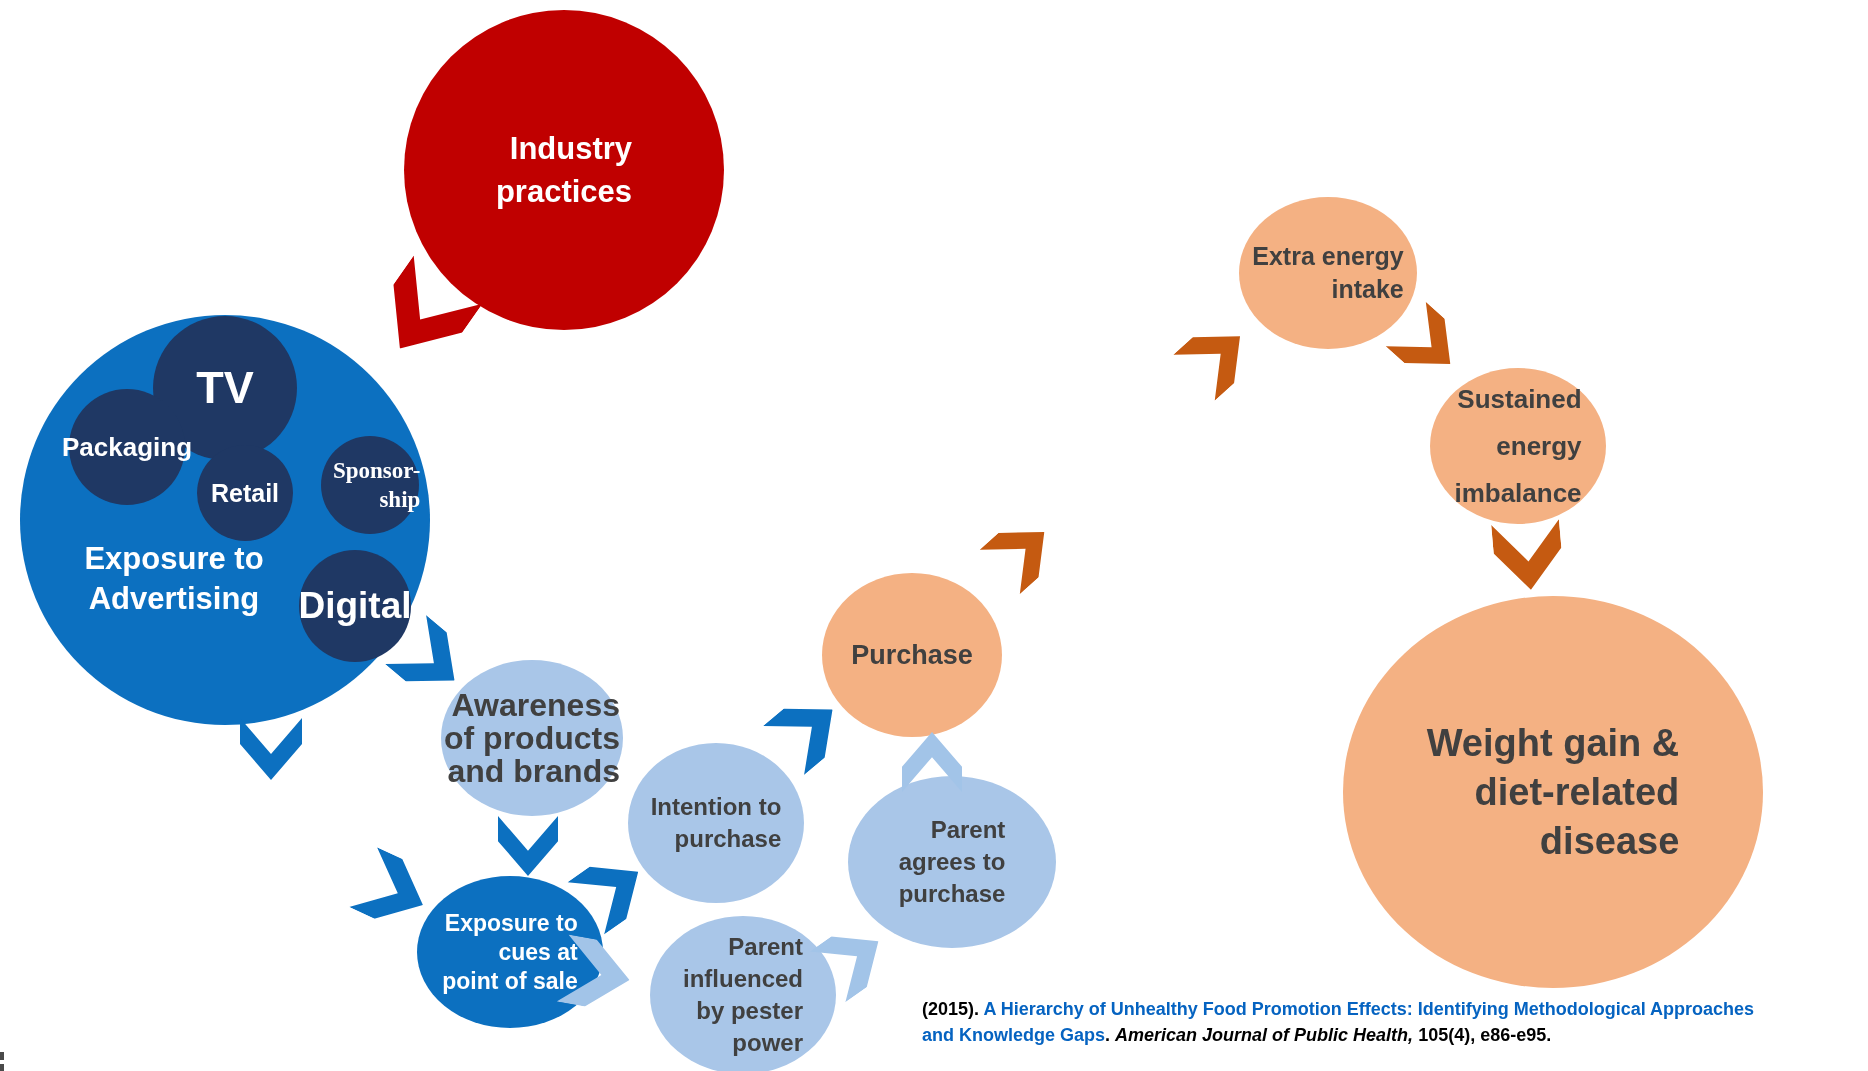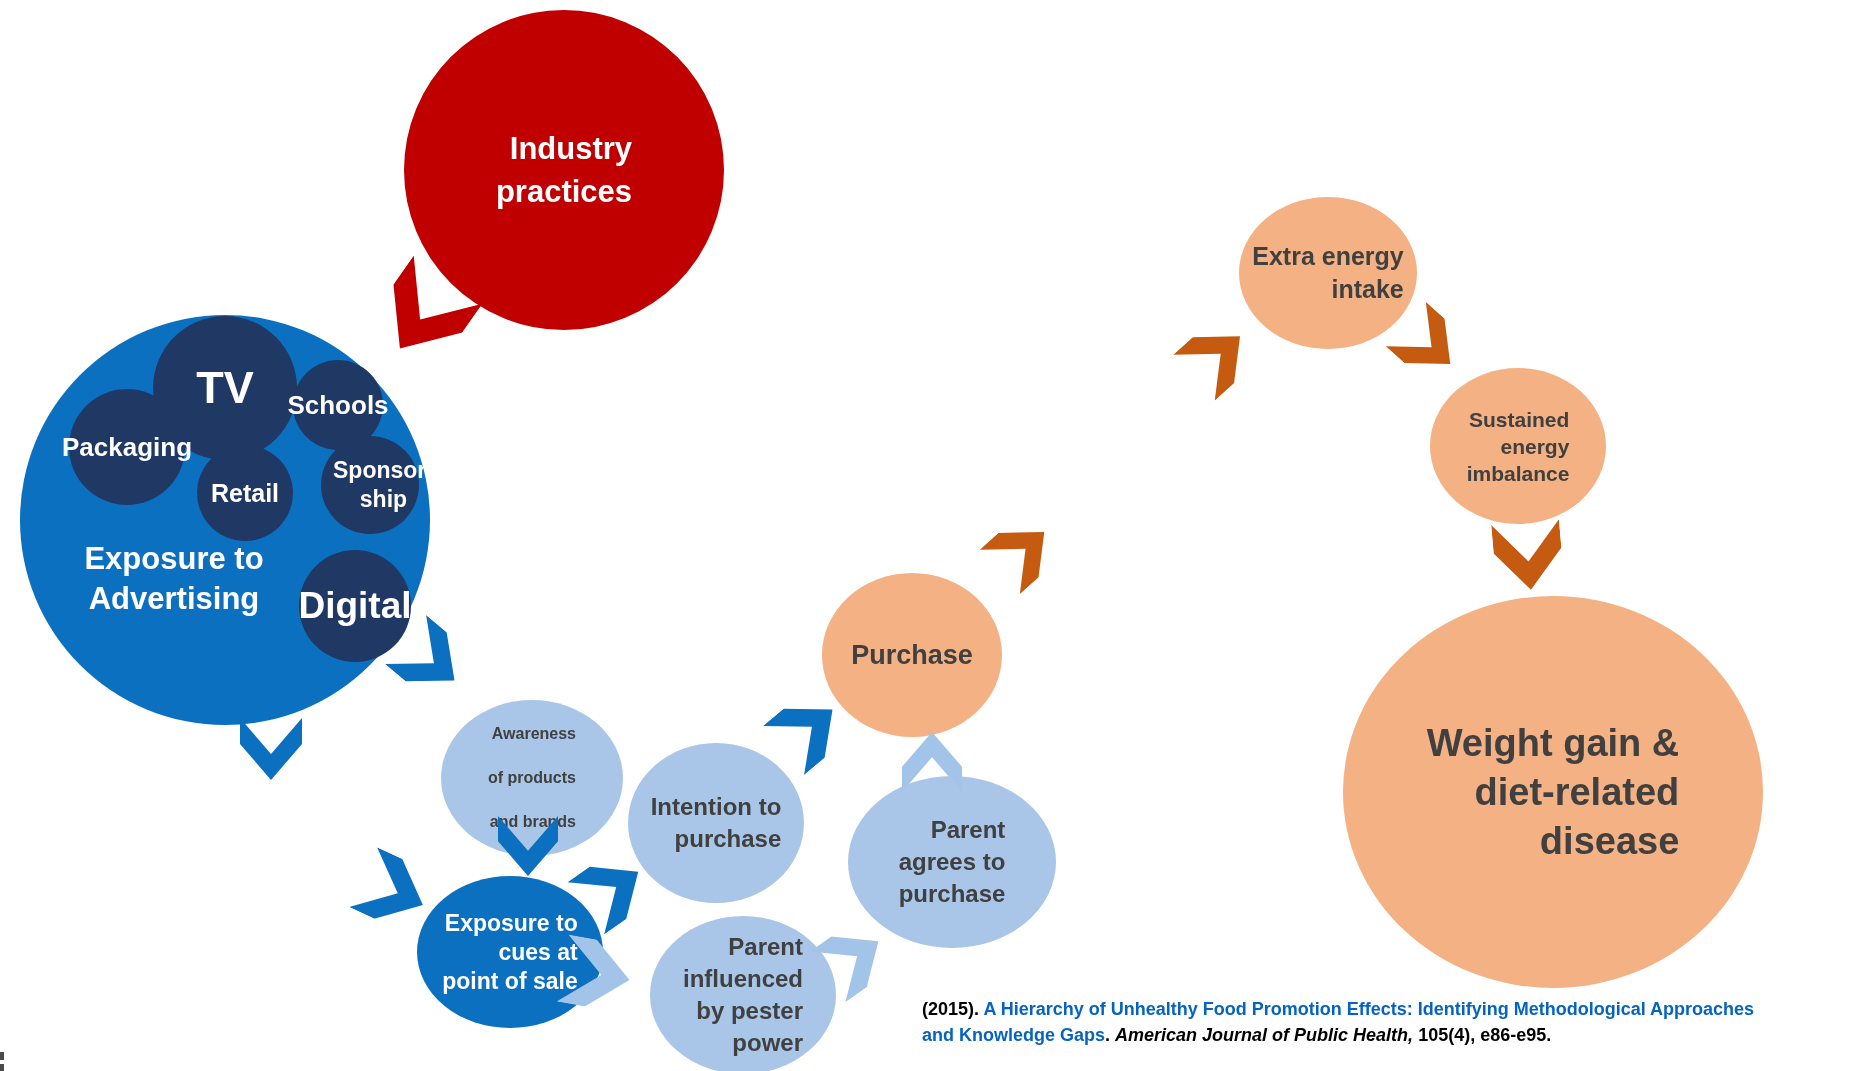--- a/index.html
+++ b/index.html
@@ -12,21 +12,21 @@
     display:flex;align-items:center;justify-content:center;
     text-align:right;white-space:pre-line;font-weight:bold;
   }
   .fill-red{background:var(--red);color:#ffffff;}
   .fill-blue{background:var(--blue);color:#ffffff;}
   .fill-navy{background:var(--navy);color:#ffffff;}
   .fill-light{background:var(--light-blue);color:var(--text-dark);}
   .fill-orange{background:var(--orange);color:var(--text-dark);}
   .label-only{position:absolute;display:flex;align-items:center;justify-content:center;
     text-align:center;white-space:pre-line;font-weight:bold;color:#ffffff;}
-  .align-left{justify-content:flex-start;text-align:center;padding-left:12px;box-sizing:border-box;}
+  .align-left{justify-content:flex-start;text-align:right;padding-left:12px;box-sizing:border-box;font-family:Liberation Serif, serif;}
   .chev{position:absolute;}
   .chev polygon{fill:currentColor;}
   .chev-red{color:var(--red);}
   .chev-blue{color:var(--blue);}
   .chev-light{color:var(--light-chevron);}
   .chev-orange{color:var(--orange-chevron);}
   .citation{
     position:absolute;left:922px;top:996px;width:920px;
     font-size:18px;line-height:26px;font-weight:bold;color:#000000;
   }
@@ -40,47 +40,46 @@
 <div id="stage">
 
   <div class="node fill-red" style="left:404px;top:10px;width:320px;height:320px;font-size:31px;line-height:43px">Industry
 practices</div>
 
   <div class="node fill-blue" style="left:20px;top:315px;width:410px;height:410px"></div>
   <div class="label-only" style="left:59px;top:539px;width:230px;height:80px;font-size:31px;line-height:40px">Exposure to
 Advertising</div>
 
   <div class="node fill-navy" style="left:153px;top:316px;width:144px;height:144px;font-size:45px">TV</div>
-  <div class="node fill-navy" style="left:293px;top:360px;width:90px;height:90px;font-size:26px">Schools</div>
   <div class="node fill-navy" style="left:69px;top:389px;width:116px;height:116px;font-size:26px">Packaging</div>
   <div class="node fill-navy" style="left:197px;top:445px;width:96px;height:96px;font-size:25px">Retail</div>
   <div class="node fill-navy align-left" style="left:321px;top:436px;width:98px;height:98px;font-size:23px;line-height:29px">Sponsor-
 ship</div>
   <div class="node fill-navy" style="left:299px;top:550px;width:112px;height:112px;font-size:37px">Digital</div>
 
-  <div class="node fill-light" style="left:441px;top:700px;width:182px;height:156px;font-size:16px;line-height:44px">Awareness
+  <div class="node fill-light" style="left:441px;top:660px;width:182px;height:156px;font-size:32px;line-height:33px">Awareness
 of products
 and brands</div>
   <div class="node fill-light" style="left:628px;top:743px;width:176px;height:160px;font-size:24px;line-height:32px">Intention to
 purchase</div>
   <div class="node fill-blue" style="left:417px;top:876px;width:186px;height:152px;font-size:23px;line-height:29px">Exposure to
 cues at
 point of sale</div>
   <div class="node fill-light" style="left:650px;top:916px;width:186px;height:158px;font-size:24px;line-height:32px">Parent
 influenced
 by pester
 power</div>
   <div class="node fill-light" style="left:848px;top:776px;width:208px;height:172px;font-size:24px;line-height:32px">Parent
 agrees to
 purchase</div>
 
   <div class="node fill-orange" style="left:822px;top:573px;width:180px;height:164px;font-size:27px">Purchase</div>
   <div class="node fill-orange" style="left:1239px;top:197px;width:178px;height:152px;font-size:25px;line-height:33px">Extra energy
 intake</div>
-  <div class="node fill-orange" style="left:1430px;top:368px;width:176px;height:156px;font-size:21px;line-height:27px">Sustained
+  <div class="node fill-orange" style="left:1430px;top:368px;width:176px;height:156px;font-size:26px;line-height:47px">Sustained
 energy
 imbalance</div>
   <div class="node fill-orange" style="left:1343px;top:596px;width:420px;height:392px;font-size:38px;line-height:49px">Weight gain &amp;
 diet-related
 disease</div>
 
   <svg class="chev chev-red" style="left:382px;top:272px;width:84px;height:84px;transform:rotate(125deg)" viewBox="0 0 100 100" preserveAspectRatio="none">
       <polygon points="0,0 42,0 100,50 42,100 0,100 58,50"></polygon>
     </svg>
 

